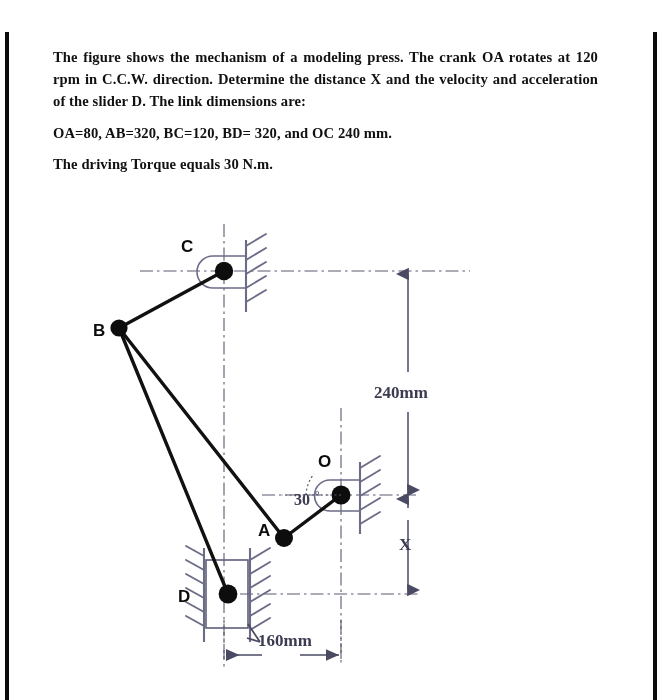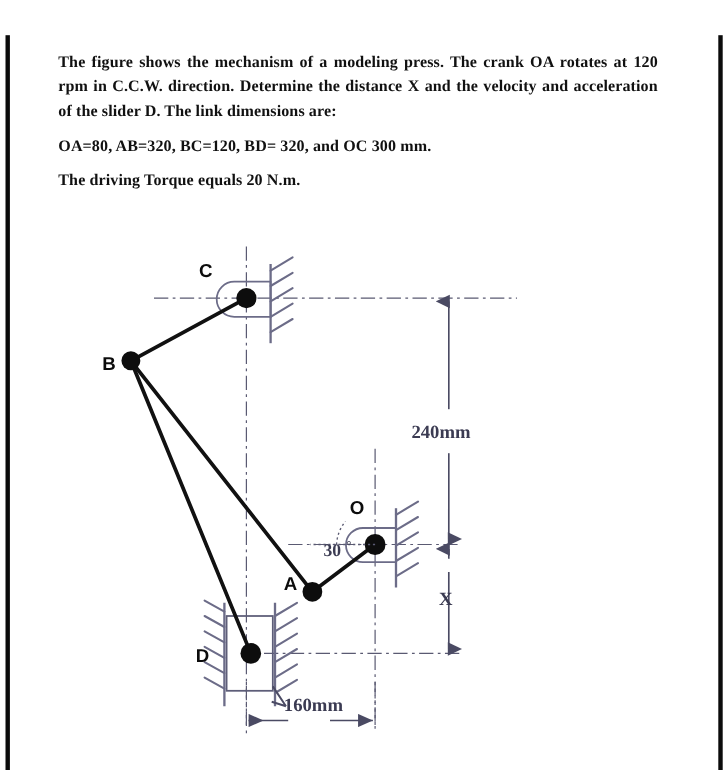--- a/index.html
+++ b/index.html
@@ -73,22 +73,22 @@
 </head>
 <body>
 
 <div id="page">
 
   <div class="edge-bar left"></div>
   <div class="edge-bar right"></div>
 
   <div id="problem-text">
     <p class="justify">The figure shows the mechanism of a modeling press. The crank OA rotates at 120 rpm in C.C.W. direction. Determine the distance X and the velocity and acceleration of the slider D. The link dimensions are:</p>
-    <p>OA=80, AB=320, BC=120, BD= 320, and OC 300 mm.</p>
-    <p>The driving Torque equals 20 N.m.</p>
+    <p>OA=80, AB=320, BC=120, BD= 320, and OC 240 mm.</p>
+    <p>The driving Torque equals 30 N.m.</p>
   </div>
 
   <div id="figure">
     <svg width="662" height="470" viewBox="0 0 662 470">
 
       <defs>
         <marker id="arrUp" markerWidth="9" markerHeight="9" refX="4.5" refY="8" orient="auto">
           <path d="M4.5,0 L8.6,8.6 L0.4,8.6 Z" fill="#4a4a63"></path>
         </marker>
         <marker id="arrDn" markerWidth="9" markerHeight="9" refX="4.5" refY="8" orient="auto">

